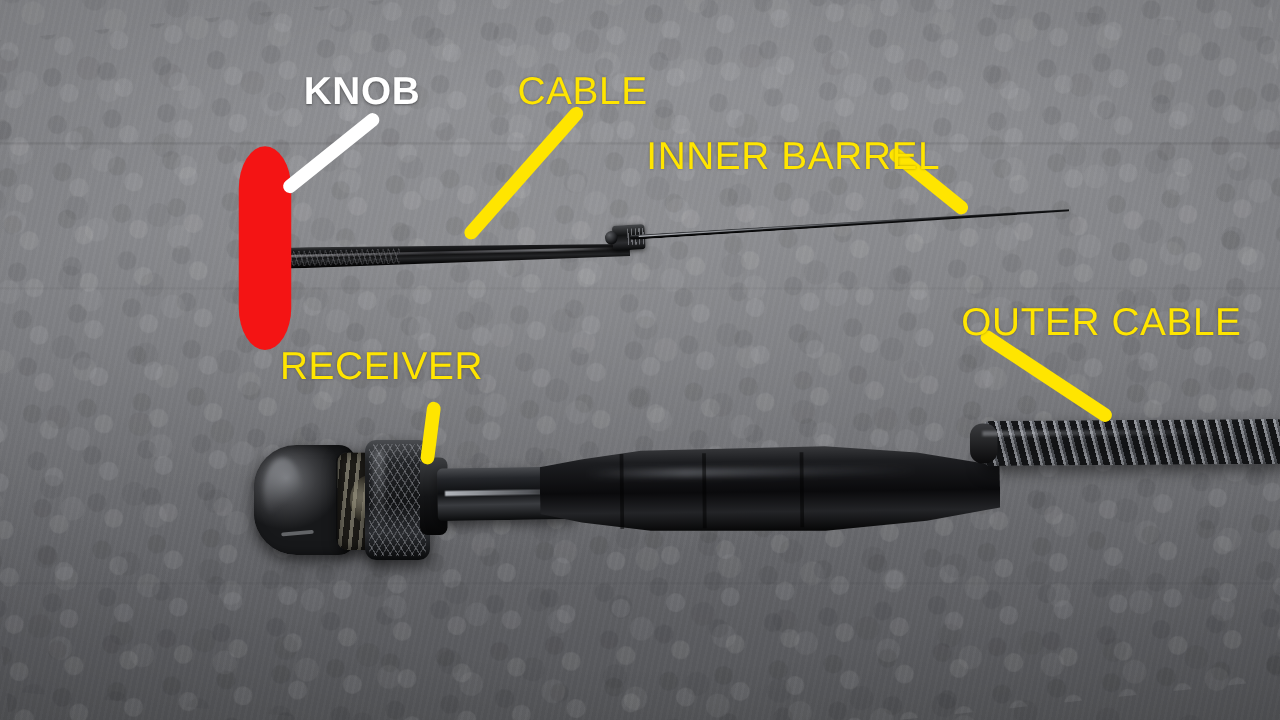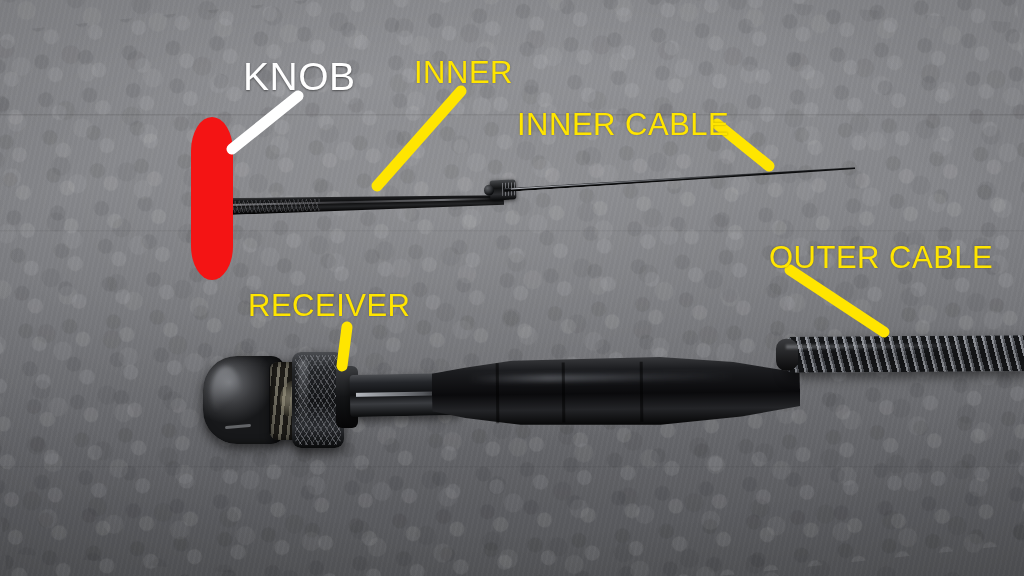--- a/index.html
+++ b/index.html
@@ -251,22 +251,22 @@
     user-select:none;
   }
   .label.yellow{
     color:#ffe500;
     font-size:31px;
     font-weight:400;
     text-shadow:0 0 2px rgba(0,0,0,.35);
   }
   .label.white{
     color:#ffffff;
-    font-size:39px;
-    font-weight:400;
+    font-size:31px;
+    font-weight:700;
     text-shadow:0 1px 2px rgba(0,0,0,.45);
   }
   #ann-svg{position:absolute;left:0;top:0;width:1024px;height:576px;pointer-events:none;}
   #knob-marker{
     position:absolute;
     left:191px;top:117px;width:42px;height:163px;
     background:#f41414;
     border-radius:21px/34px;
   }
 </style>
@@ -338,18 +338,18 @@
 
   <svg id="ann-svg" viewBox="0 0 1024 576" xmlns="http://www.w3.org/2000/svg">
     <line x1="298" y1="96" x2="232" y2="149" stroke="#ffffff" stroke-width="11" stroke-linecap="round"></line>
     <line x1="461" y1="91" x2="377" y2="186" stroke="#ffe500" stroke-width="11" stroke-linecap="round"></line>
     <line x1="717" y1="124" x2="769" y2="166" stroke="#ffe500" stroke-width="11" stroke-linecap="round"></line>
     <line x1="790" y1="270" x2="884" y2="332" stroke="#ffe500" stroke-width="11" stroke-linecap="round"></line>
     <line x1="347" y1="327" x2="342" y2="366" stroke="#ffe500" stroke-width="11" stroke-linecap="round"></line>
   </svg>
 
   <div class="label white" style="left:243px;top:57px;">KNOB</div>
-  <div class="label yellow" style="left:414px;top:57px;">INNER</div>
-  <div class="label yellow" style="left:517px;top:109px;">INNER CABLE</div>
+  <div class="label yellow" style="left:414px;top:57px;">CABLE</div>
+  <div class="label yellow" style="left:517px;top:109px;">INNER BARREL</div>
   <div class="label yellow" style="left:729px;top:242px;margin-left:40px;">OUTER CABLE</div>
-  <div class="label yellow" style="left:224px;top:290px;margin-left:24px;">RECEIVER</div>
+  <div class="label yellow" style="left:224px;top:277px;">RECEIVER</div>
 
 </div>
 
 </body></html>

